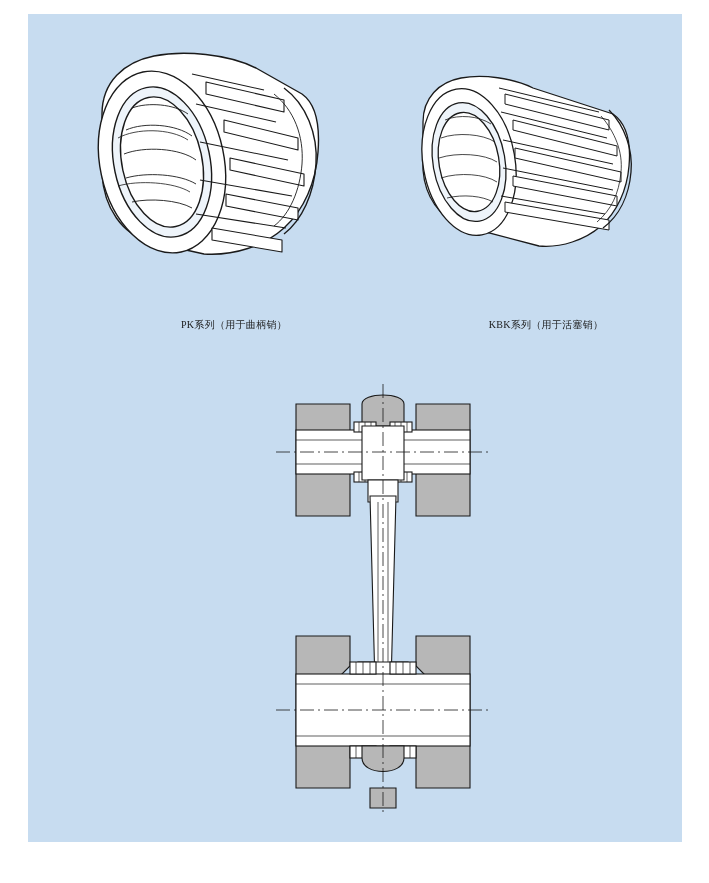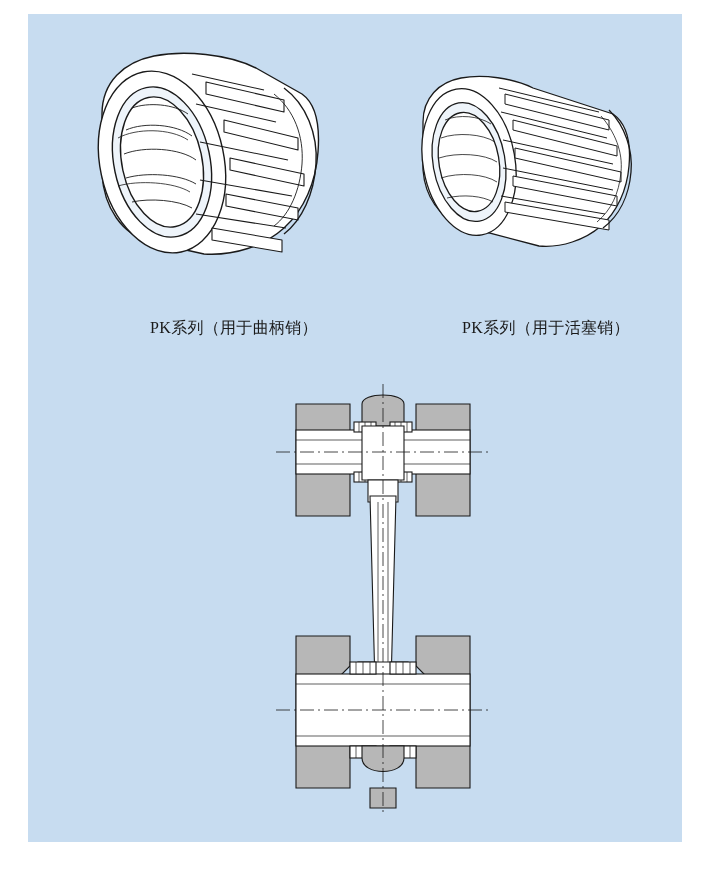--- a/index.html
+++ b/index.html
@@ -38,21 +38,21 @@
   }
   #bearing-kbk {
     left: 385px;
     top: 52px;
     width: 225px;
     height: 200px;
   }
   .caption {
     position: absolute;
     font-family: "Liberation Serif", serif;
-    font-size: 16px;
+    font-size: 10px;
     color: #1a1a1a;
     white-space: nowrap;
     letter-spacing: 0.3px;
   }
   #caption-pk {
     left: 106px;
     top: 304px;
     width: 200px;
     text-align: center;
   }
@@ -155,21 +155,21 @@
             <path d="M90 102 L200 124"></path>
             <path d="M88 130 L192 148"></path>
           </g>
           <path d="M196 44 C212 60 220 84 218 106 C216 130 206 150 190 162" stroke-width="1.3"></path>
           <path d="M188 50 C202 66 210 86 208 106 C206 128 198 144 184 156" stroke-width="0.8"></path>
         </g>
       </svg>
     </div>
 
     <div class="caption" id="caption-pk">PK系列（用于曲柄销）</div>
-    <div class="caption" id="caption-kbk">PK系列（用于活塞销）</div>
+    <div class="caption" id="caption-kbk">KBK系列（用于活塞销）</div>
 
     <div id="conrod-fig">
       <svg viewBox="0 0 250 430" width="250" height="430" aria-hidden="true">
         <g stroke="#1a1a1a" stroke-width="1.1" fill="none">
 
           <path d="M38 20 L92 20 L92 52 L82 60 L82 78 L92 86 L92 132 L38 132 Z" fill="#b7b7b7"></path>
 
           <path d="M158 20 L212 20 L212 132 L158 132 L158 86 L168 78 L168 60 L158 52 Z" fill="#b7b7b7"></path>
 
           <path d="M104 20 C104 8 146 8 146 20 L146 42 L104 42 Z" fill="#b7b7b7"></path>

